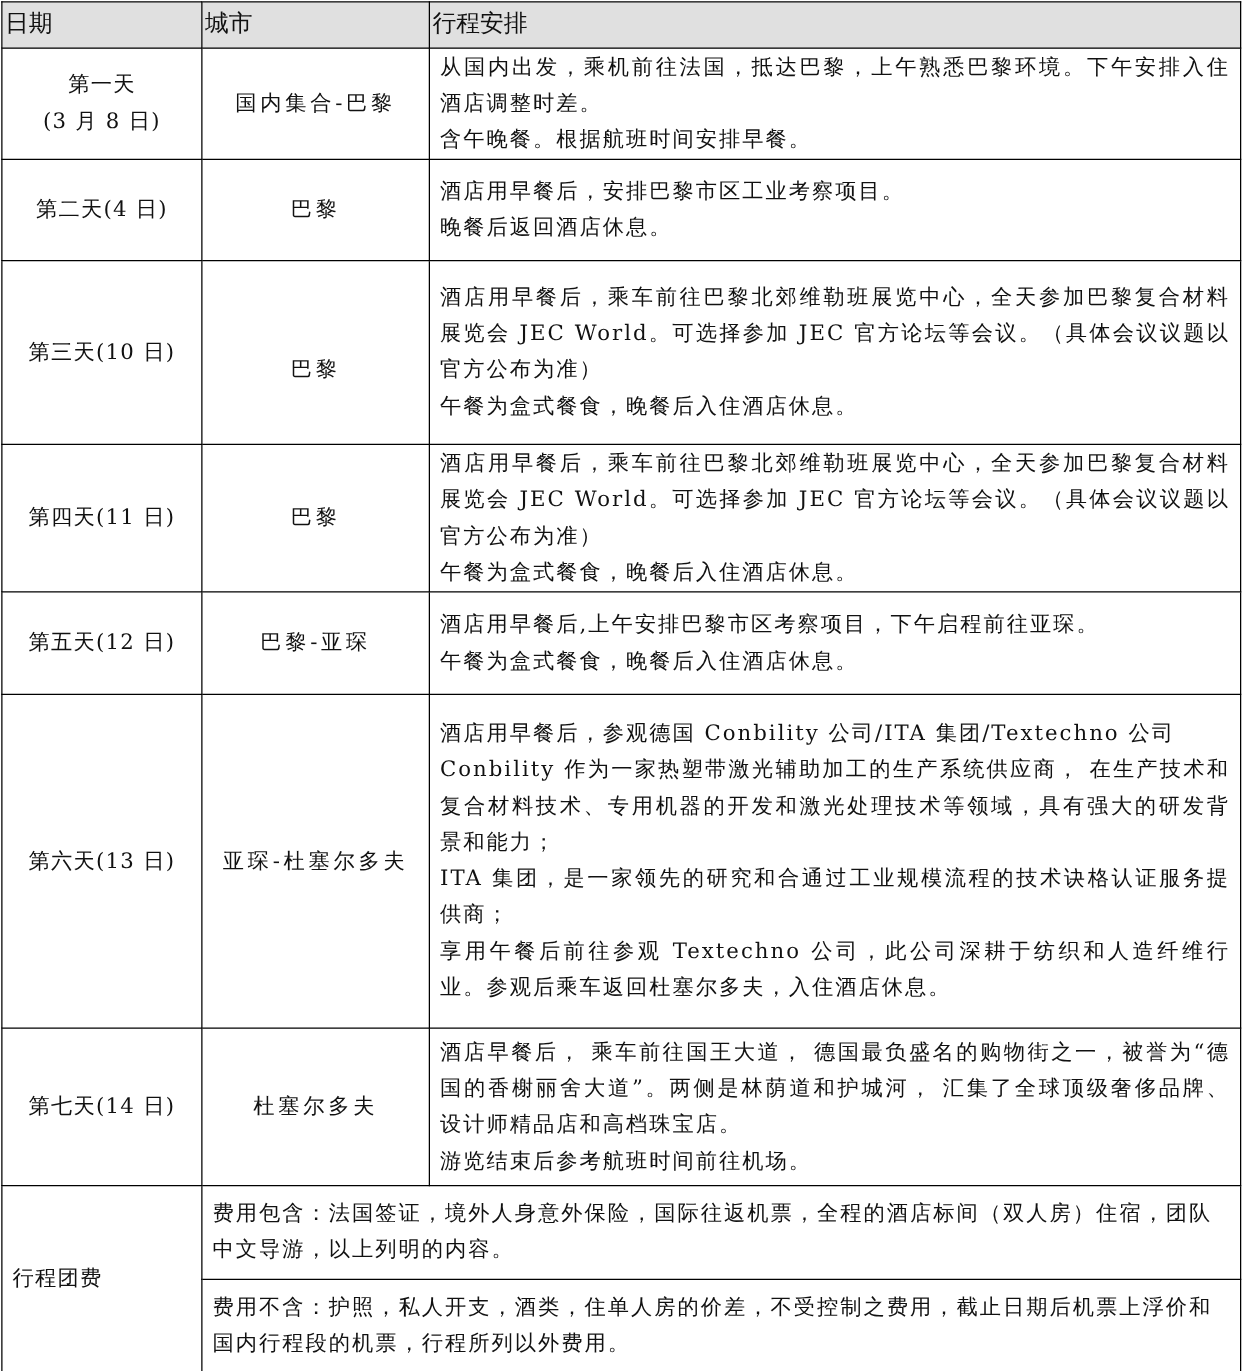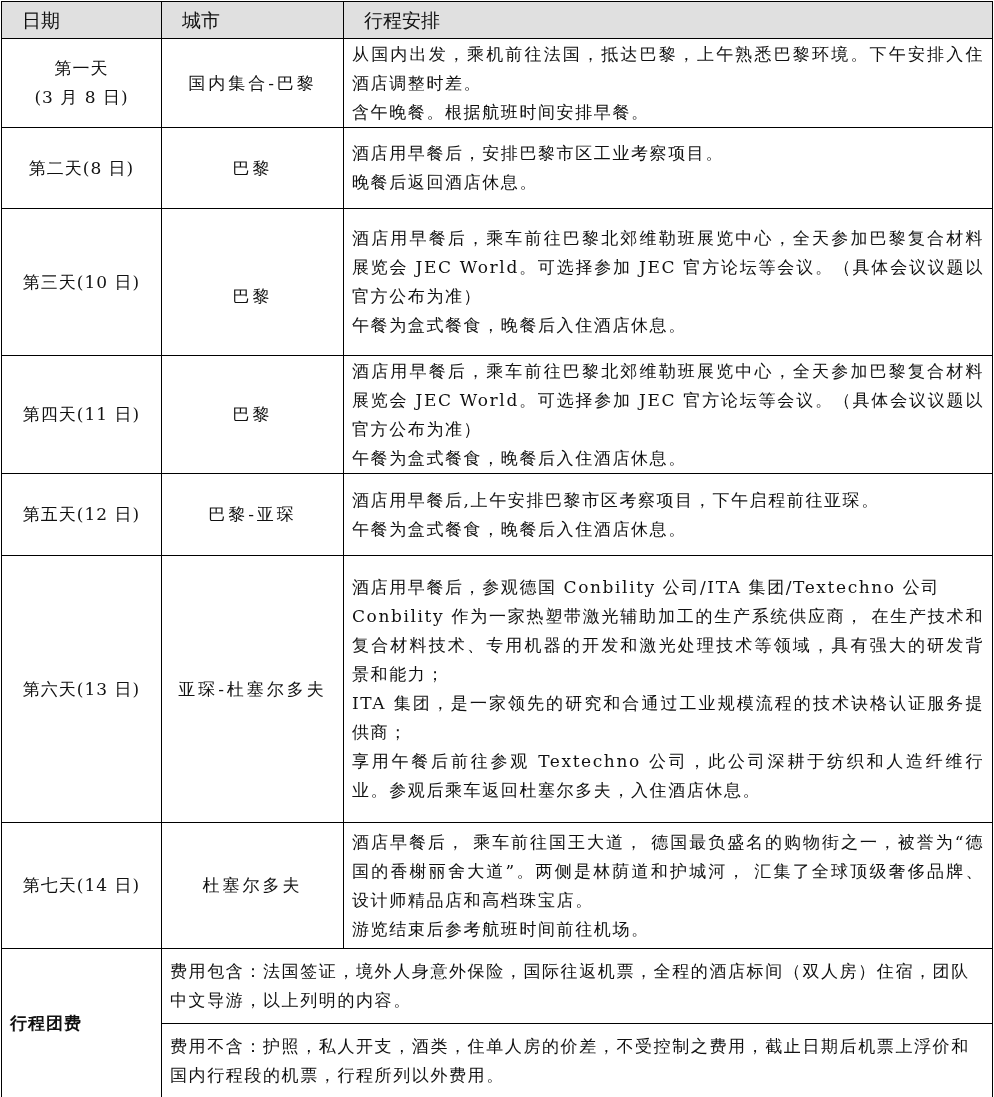--- a/index.html
+++ b/index.html
@@ -14,35 +14,35 @@
     color: #111;
   }
   table.itin td, table.itin th {
     border: 1.5px solid #000;
     vertical-align: middle;
     padding: 0 8px;
     line-height: 29px;
   }
   table.itin th {
     background: #e0e0e0;
-    font-family: Liberation Serif, serif;
+    font-family: Liberation Mono, monospace;
     font-weight: normal;
     font-size: 19px;
     text-align: left;
     height: 36px;
-    padding: 0 20px;
+    padding: 0 2px;
   }
   col.c1 { width: 160px; }
   col.c2 { width: 182px; }
   col.c3 { width: 649px; }
   td.date { text-align: center; padding-left: 11px; letter-spacing: 1px; }
   td.city { text-align: center; letter-spacing: 3px; margin-top: 44px; }
   td.plan { letter-spacing: 1.6px; text-align: justify; }
   td.plan .line { display: block; }
-  td.fee-label { text-align: left; padding-left: 11px; letter-spacing: 1px; font-weight: bold; }
+  td.fee-label { text-align: left; padding-left: 11px; letter-spacing: 1px; }
   td.fee { letter-spacing: 1.6px; line-height: 34px; padding-top: 4px; padding-bottom: 4px; }
   tr.r1 td { height: 88px; }
   tr.r2 td { height: 80px; }
   tr.r3 td { height: 118px; }
   tr.r4 td { height: 117px; }
   tr.r5 td { height: 81px; }
   tr.r6 td { height: 266px; }
   tr.r7 td { height: 125px; }
   tr.f1 td.fee { height: 74px; }
   tr.f2 td.fee { height: 74px; }
@@ -69,21 +69,21 @@
         <div>第一天</div>
         <div>(3 月 8 日)</div>
       </td>
       <td class="city">国内集合-巴黎</td>
       <td class="plan">
         <span class="line">从国内出发，乘机前往法国，抵达巴黎，上午熟悉巴黎环境。下午安排入住酒店调整时差。</span>
         <span class="line">含午晚餐。根据航班时间安排早餐。</span>
       </td>
     </tr>
     <tr class="r2">
-      <td class="date">第二天(8 日)</td>
+      <td class="date">第二天(4 日)</td>
       <td class="city">巴黎</td>
       <td class="plan">
         <span class="line">酒店用早餐后，安排巴黎市区工业考察项目。</span>
         <span class="line">晚餐后返回酒店休息。</span>
       </td>
     </tr>
     <tr class="r3">
       <td class="date">第三天(10 日)</td>
       <td class="city" style="padding-top:28px">巴黎</td>
       <td class="plan">

